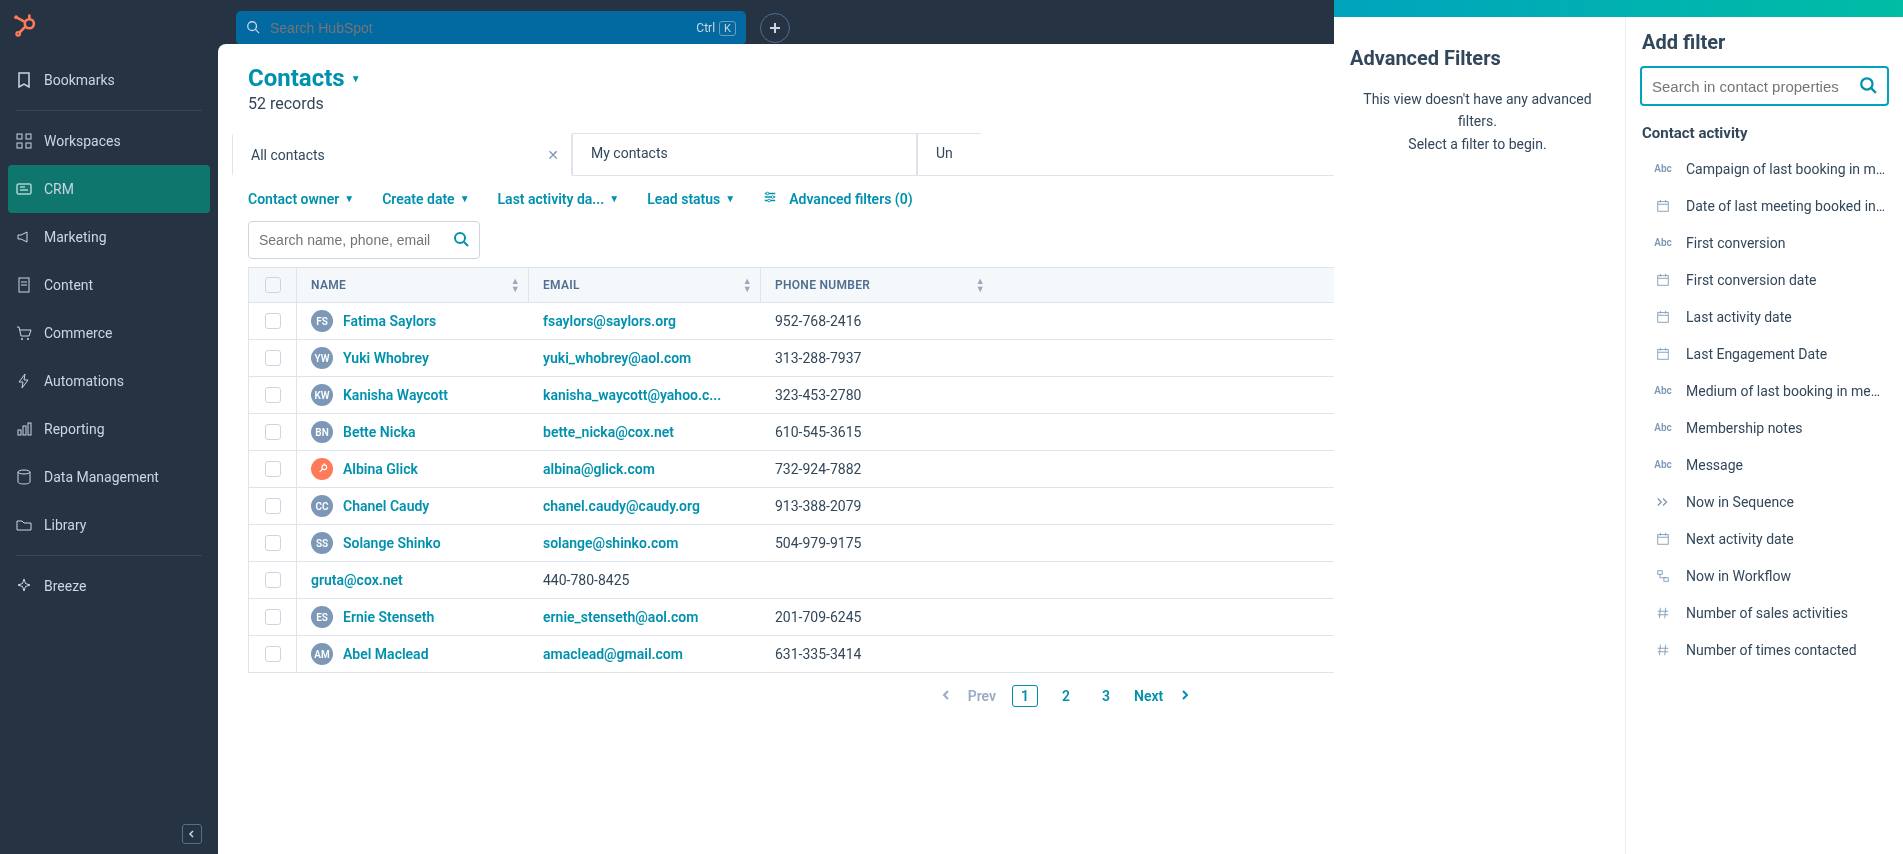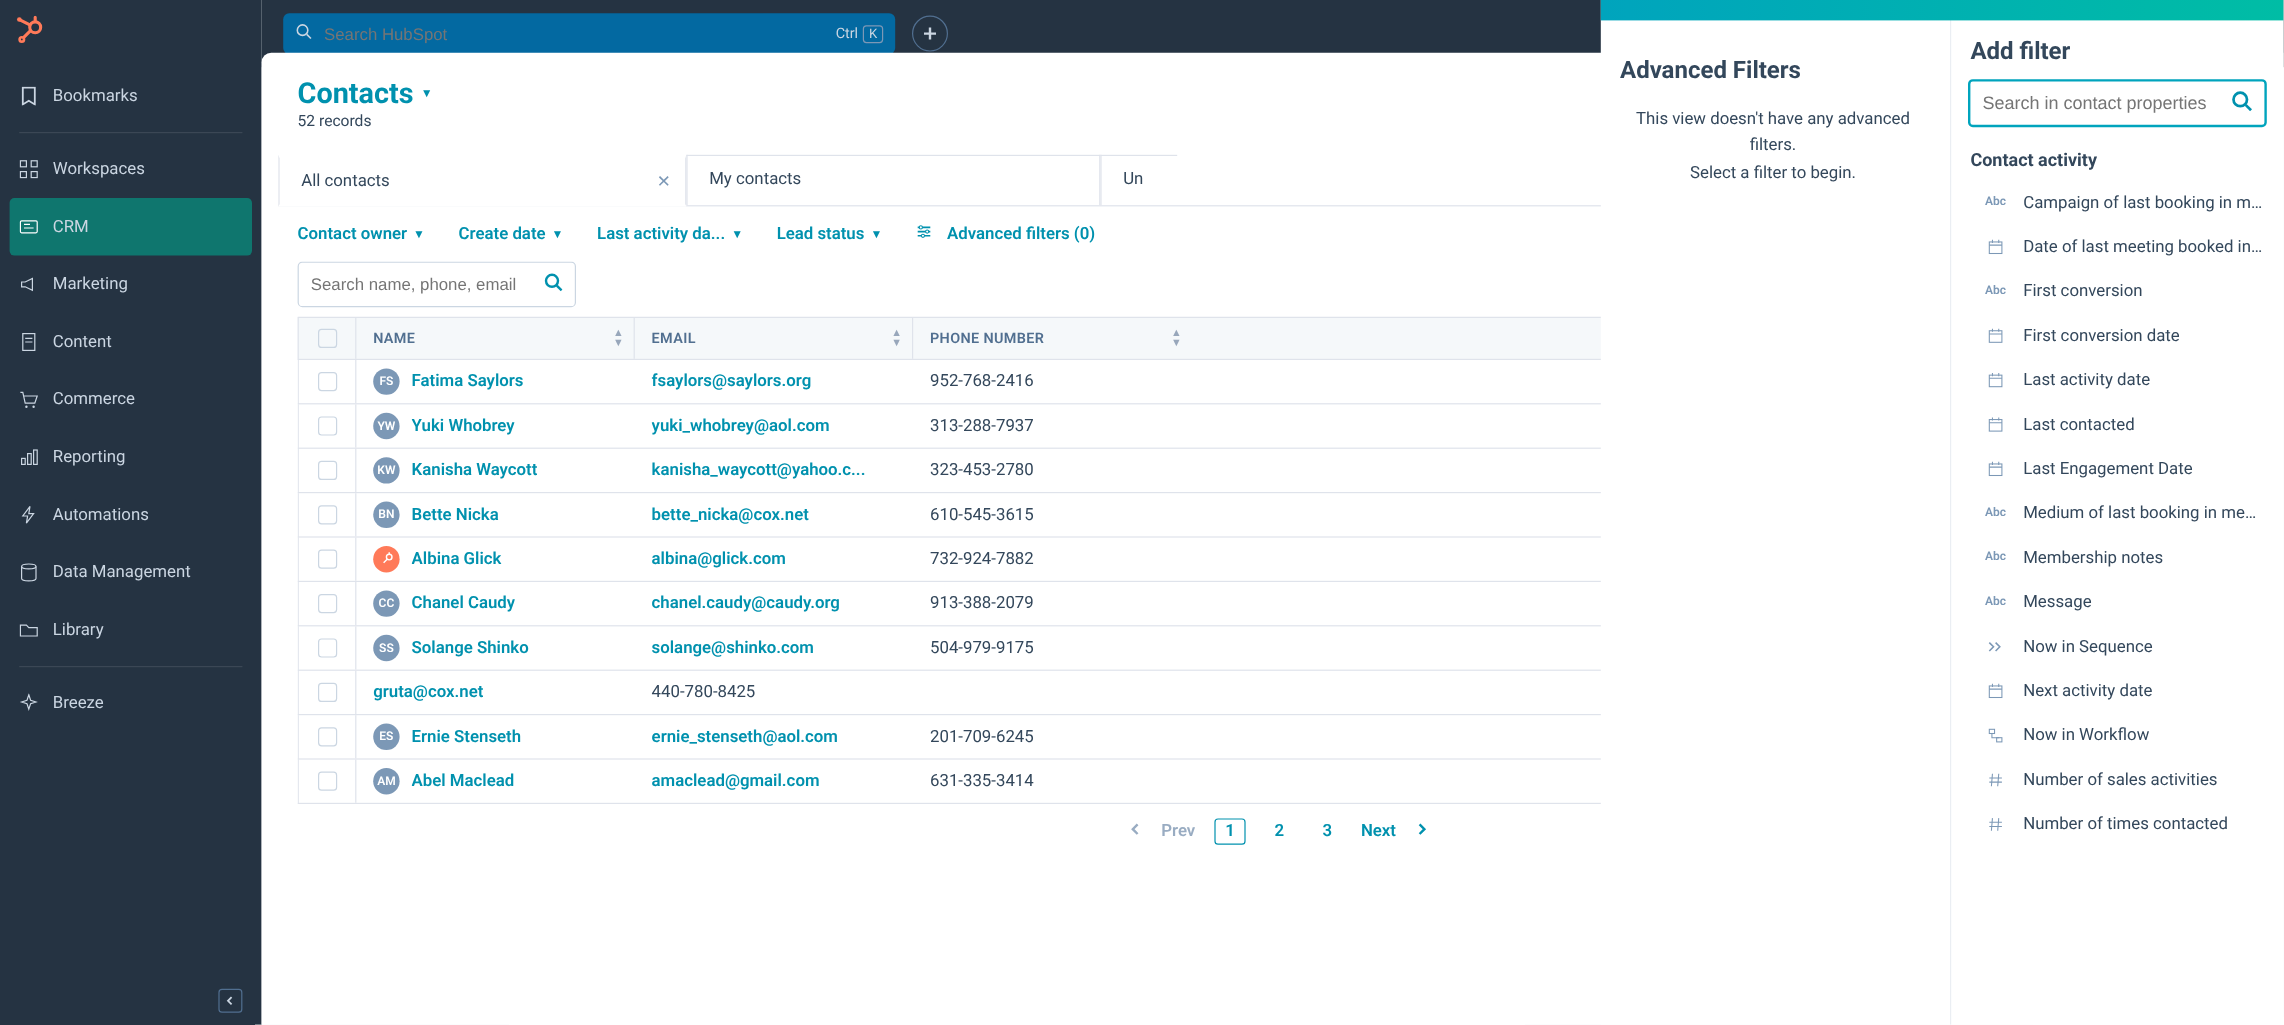--- a/index.html
+++ b/index.html
@@ -22,21 +22,21 @@
 .search-wrap { flex: 0 0 510px; display:flex; align-items:center; background:#0369a1; border-radius:5px; height:34px; padding:0 10px; color:#cbd6e2; gap:10px; }
 .search-wrap input { flex:1; background:transparent; border:none; outline:none; color:#cbd6e2; font-size:14px; }
 .kbd { display:flex; align-items:center; gap:4px; font-size:12px; color:#cbd6e2; }
 .kbd .key { border:1px solid #7c98b6; border-radius:3px; padding:0 4px; font-size:11px; }
 .plus-btn { width:30px; height:30px; border-radius:50%; border:1px solid #516f90; display:flex; align-items:center; justify-content:center; color:#cbd6e2; cursor:pointer; }
 
 
 .main { position:absolute; left:218px; top:44px; right:0; bottom:0; background:#fff; border-radius:8px 0 0 0; display:flex; flex-direction:column; overflow:hidden; }
 .page-head { padding:20px 30px 6px; }
 .title-row { display:flex; align-items:center; gap:6px; color:#0091ae; font-weight:700; font-size:24px; cursor:pointer; }
-.records { color:#33475b; font-size:13px; margin-top:2px; }
+.records { color:#33475b; font-size:16px; margin-top:2px; }
 
 
 .tabs-row { display:flex; border-bottom:1px solid #dfe3eb; margin:14px 30px 0 14px; }
 .tab { padding:11px 28px 11px 18px; border:1px solid #dfe3eb; border-bottom:none; font-size:14px; color:#33475b; position:relative; cursor:pointer; min-width: 340px; }
 .tab.active { background:#fff; border-top:3px solid transparent; font-weight:400; border-bottom:2px solid #fff; margin-bottom:-1px; }
 .tab .close-x { position:absolute; right:12px; top:11px; color:#7c98b6; }
 .tab.plain { min-width: 345px; }
 .tab.last { min-width:60px; border-right:none; }
 
 
@@ -163,34 +163,34 @@
             <path d="M1 2h2l2 9h8l2-6H4" fill="none" stroke="#cbd6e2"></path>
             <circle cx="6" cy="14" r="1" fill="#cbd6e2"></circle>
             <circle cx="12" cy="14" r="1" fill="#cbd6e2"></circle>
           </svg>
         </span>
       <span>Commerce</span>
     </div>
     <div class="nav-item">
       <span class="nav-icon">
           <svg width="16" height="16" viewBox="0 0 16 16">
+            <path d="M9 1L3 9h4l-1 6 6-8H8z" fill="none" stroke="#cbd6e2"></path>
+          </svg>
+        </span>
+      <span>Automations</span>
+    </div>
+    <div class="nav-item">
+      <span class="nav-icon">
+          <svg width="16" height="16" viewBox="0 0 16 16">
             <rect x="2" y="9" width="3" height="5" fill="none" stroke="#cbd6e2"></rect>
             <rect x="7" y="5" width="3" height="9" fill="none" stroke="#cbd6e2"></rect>
             <rect x="12" y="2" width="3" height="12" fill="none" stroke="#cbd6e2"></rect>
           </svg>
         </span>
       <span>Reporting</span>
-    </div>
-    <div class="nav-item">
-      <span class="nav-icon">
-          <svg width="16" height="16" viewBox="0 0 16 16">
-            <path d="M9 1L3 9h4l-1 6 6-8H8z" fill="none" stroke="#cbd6e2"></path>
-          </svg>
-        </span>
-      <span>Automations</span>
     </div>
     <div class="nav-item">
       <span class="nav-icon">
           <svg width="16" height="16" viewBox="0 0 16 16">
             <ellipse cx="8" cy="3" rx="6" ry="2" fill="none" stroke="#cbd6e2"></ellipse>
             <path d="M2 3v10c0 1.1 2.7 2 6 2s6-.9 6-2V3" fill="none" stroke="#cbd6e2"></path>
           </svg>
         </span>
       <span>Data Management</span>
     </div>
@@ -536,68 +536,57 @@
           </div>
           <div class="rp-item">
             <span class="rp-icon">
               <svg width="14" height="14" viewBox="0 0 16 16">
                 <rect x="2" y="3" width="12" height="11" fill="none" stroke="#7c98b6"></rect>
                 <line x1="2" y1="6" x2="14" y2="6" stroke="#7c98b6"></line>
                 <line x1="5" y1="1" x2="5" y2="4" stroke="#7c98b6"></line>
                 <line x1="11" y1="1" x2="11" y2="4" stroke="#7c98b6"></line>
               </svg>
             </span>
-            <span class="rp-item-label">Last contacted</span>
+            <span class="rp-item-label">Last Engagement Date</span>
+          </div>
+          <div class="rp-item">
+            <span class="rp-icon">
+              <span style="font-size:10px;font-weight:600">Abc</span>
+            </span>
+            <span class="rp-item-label">Medium of last booking in meetin...</span>
+          </div>
+          <div class="rp-item">
+            <span class="rp-icon">
+              <span style="font-size:10px;font-weight:600">Abc</span>
+            </span>
+            <span class="rp-item-label">Membership notes</span>
+          </div>
+          <div class="rp-item">
+            <span class="rp-icon">
+              <span style="font-size:10px;font-weight:600">Abc</span>
+            </span>
+            <span class="rp-item-label">Message</span>
+          </div>
+          <div class="rp-item">
+            <span class="rp-icon">
+              <svg width="14" height="14" viewBox="0 0 16 16">
+                <path d="M2 4l4 4-4 4M8 4l4 4-4 4" fill="none" stroke="#7c98b6" stroke-width="1.5"></path>
+              </svg>
+            </span>
+            <span class="rp-item-label">Now in Sequence</span>
           </div>
           <div class="rp-item">
             <span class="rp-icon">
               <svg width="14" height="14" viewBox="0 0 16 16">
                 <rect x="2" y="3" width="12" height="11" fill="none" stroke="#7c98b6"></rect>
                 <line x1="2" y1="6" x2="14" y2="6" stroke="#7c98b6"></line>
                 <line x1="5" y1="1" x2="5" y2="4" stroke="#7c98b6"></line>
                 <line x1="11" y1="1" x2="11" y2="4" stroke="#7c98b6"></line>
               </svg>
             </span>
-            <span class="rp-item-label">Last Engagement Date</span>
-          </div>
-          <div class="rp-item">
-            <span class="rp-icon">
-              <span style="font-size:10px;font-weight:600">Abc</span>
-            </span>
-            <span class="rp-item-label">Medium of last booking in meetin...</span>
-          </div>
-          <div class="rp-item">
-            <span class="rp-icon">
-              <span style="font-size:10px;font-weight:600">Abc</span>
-            </span>
-            <span class="rp-item-label">Membership notes</span>
-          </div>
-          <div class="rp-item">
-            <span class="rp-icon">
-              <span style="font-size:10px;font-weight:600">Abc</span>
-            </span>
-            <span class="rp-item-label">Message</span>
-          </div>
-          <div class="rp-item">
-            <span class="rp-icon">
-              <svg width="14" height="14" viewBox="0 0 16 16">
-                <path d="M2 4l4 4-4 4M8 4l4 4-4 4" fill="none" stroke="#7c98b6" stroke-width="1.5"></path>
-              </svg>
-            </span>
-            <span class="rp-item-label">Now in Sequence</span>
-          </div>
-          <div class="rp-item">
-            <span class="rp-icon">
-              <svg width="14" height="14" viewBox="0 0 16 16">
-                <rect x="2" y="3" width="12" height="11" fill="none" stroke="#7c98b6"></rect>
-                <line x1="2" y1="6" x2="14" y2="6" stroke="#7c98b6"></line>
-                <line x1="5" y1="1" x2="5" y2="4" stroke="#7c98b6"></line>
-                <line x1="11" y1="1" x2="11" y2="4" stroke="#7c98b6"></line>
-              </svg>
-            </span>
             <span class="rp-item-label">Next activity date</span>
           </div>
           <div class="rp-item">
             <span class="rp-icon">
               <svg width="14" height="14" viewBox="0 0 16 16">
                 <rect x="2" y="2" width="5" height="4" fill="none" stroke="#7c98b6"></rect>
                 <rect x="9" y="10" width="5" height="4" fill="none" stroke="#7c98b6"></rect>
                 <path d="M4.5 6v4h7" fill="none" stroke="#7c98b6"></path>
               </svg>
             </span>

